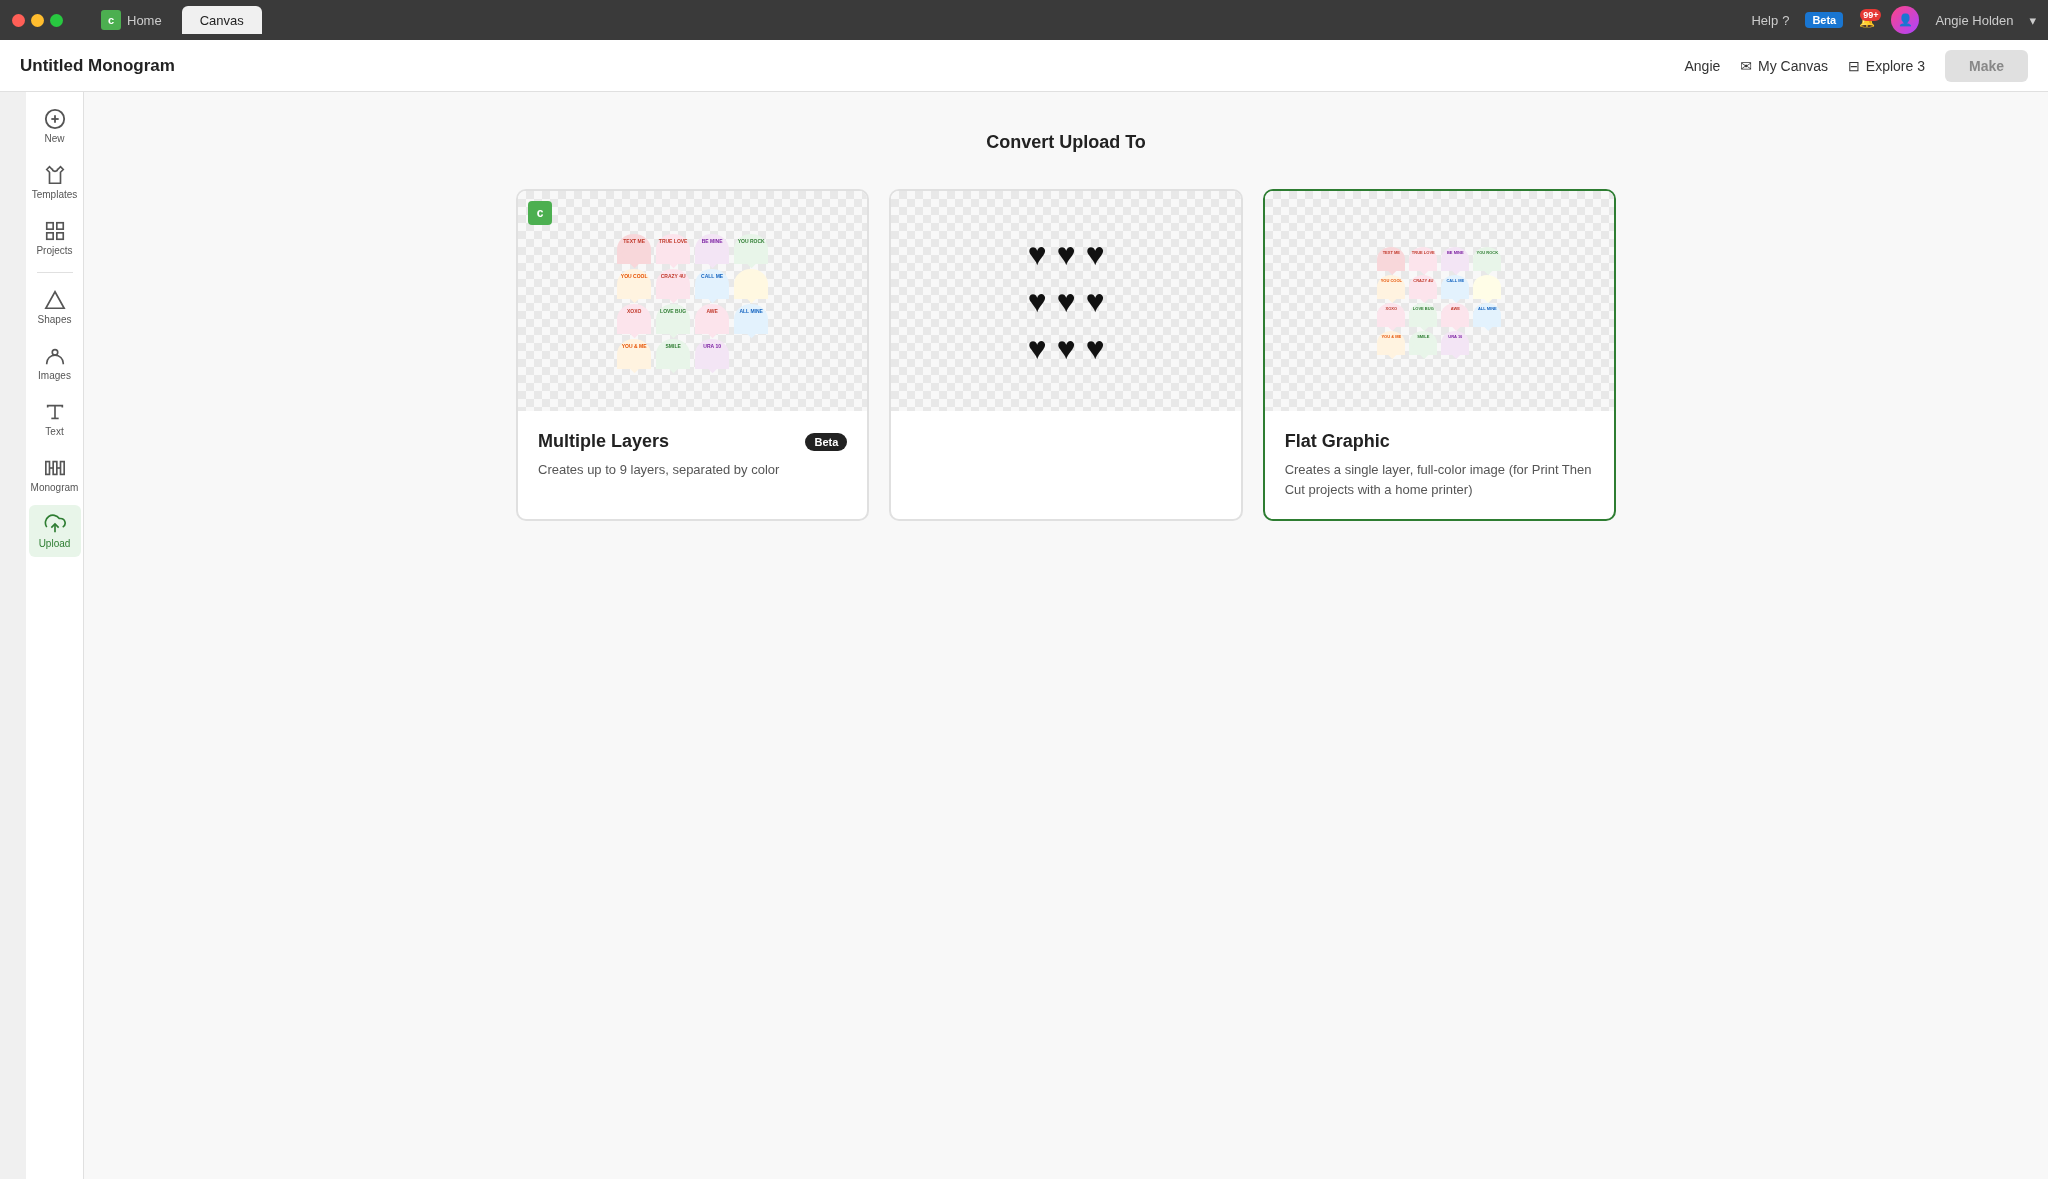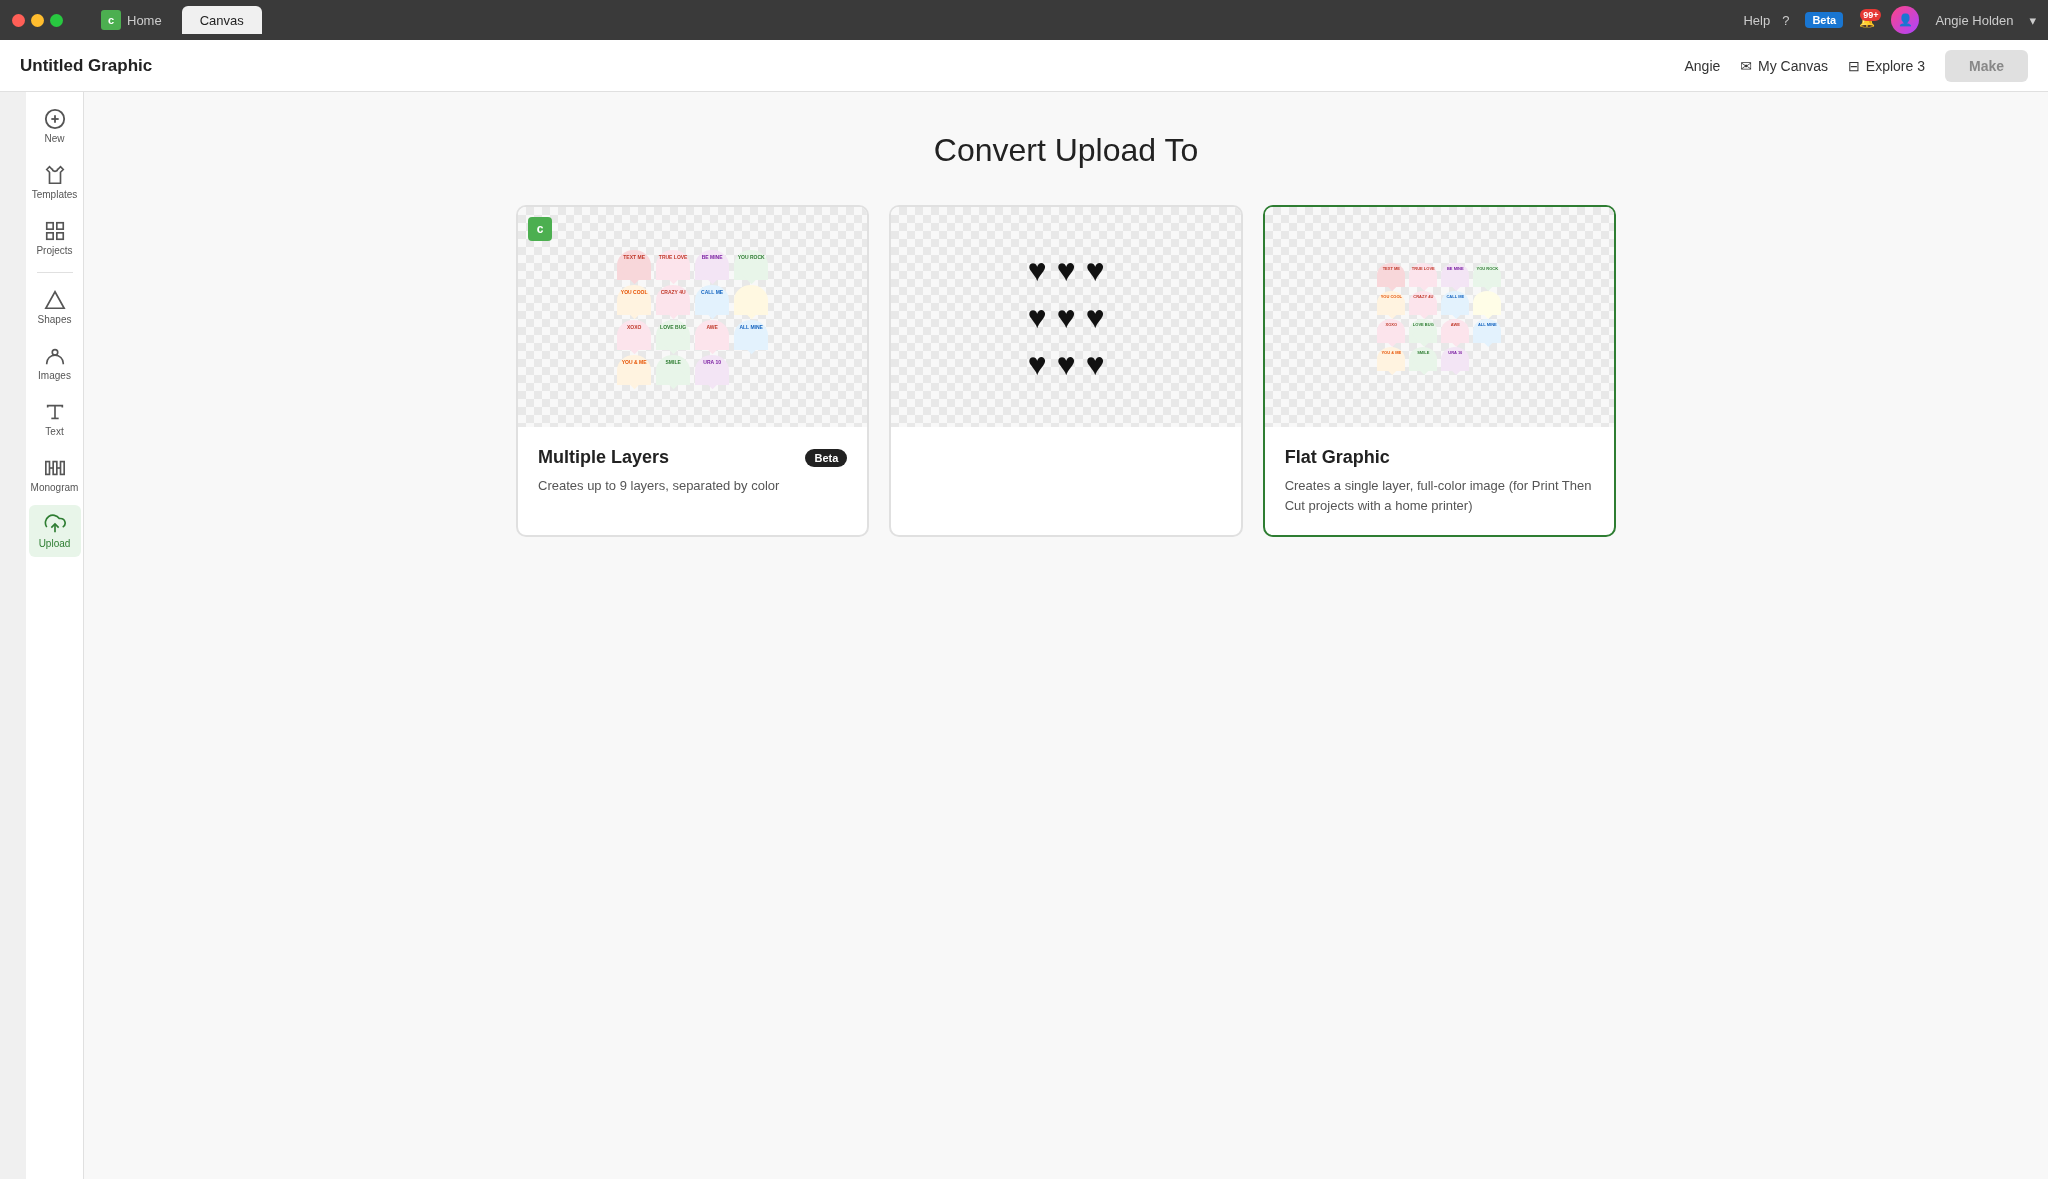--- a/index.html
+++ b/index.html
@@ -27,21 +27,21 @@
       color: #ccc;
       cursor: pointer;
       display: flex; align-items: center; gap: 6px;
     }
     .tab.active { background: #f0f0f0; color: #222; }
     .titlebar-right {
       margin-left: auto;
       display: flex; align-items: center; gap: 16px;
       color: #ccc; font-size: 13px;
     }
-    .help-btn { display: flex; align-items: center; gap: 12px; color: #ccc; }
+    .help-btn { display: flex; align-items: center; gap: 4px; color: #ccc; }
     .beta-badge { background: #1976d2; color: white; font-size: 11px; padding: 2px 7px; border-radius: 4px; font-weight: bold; }
     .notif-btn { position: relative; color: #ccc; }
     .notif-badge { position: absolute; top: -4px; right: -6px; background: #e53935; color: white; font-size: 9px; padding: 1px 3px; border-radius: 8px; font-weight: bold; }
     .user-avatar { width: 28px; height: 28px; border-radius: 50%; background: linear-gradient(135deg, #f48, #a4f); display: flex; align-items: center; justify-content: center; overflow: hidden; }
     .user-name { color: #ccc; font-size: 13px; }
 
     
     .app-header {
       height: 52px;
       background: white;
@@ -84,21 +84,21 @@
     
     .content-area {
       flex: 1;
       background: #f8f8f8;
       display: flex; flex-direction: column; align-items: center;
       padding: 40px 20px 20px;
       overflow-y: auto;
       position: relative;
     }
 
-    .page-title { font-size: 32px; font-weight: 400; color: #222; margin-bottom: 36px; }
+    .page-title { font-size: 18px; font-weight: 700; color: #222; margin-bottom: 36px; }
 
     .cards-container { display: flex; gap: 20px; width: 100%; max-width: 1100px; }
 
     .card {
       flex: 1;
       background: white;
       border: 2px solid #e0e0e0;
       border-radius: 10px;
       overflow: hidden;
       cursor: pointer;
@@ -164,21 +164,21 @@
     </div>
     <div class="user-avatar">
       <span style="font-size:12px;">👤</span>
     </div>
     <span class="user-name">Angie Holden</span>
     <span>▾</span>
   </div>
 </div>
 
 <div class="app-header">
-  <span class="project-title">Untitled Graphic</span>
+  <span class="project-title">Untitled Monogram</span>
   <div class="header-actions">
     <button class="save-btn">Angie</button>
     <button class="header-action-btn">
       <span>✉</span>
       <span>My Canvas</span>
     </button>
     <button class="header-action-btn">
       <span>⊟</span>
       <span>Explore 3</span>
     </button>

